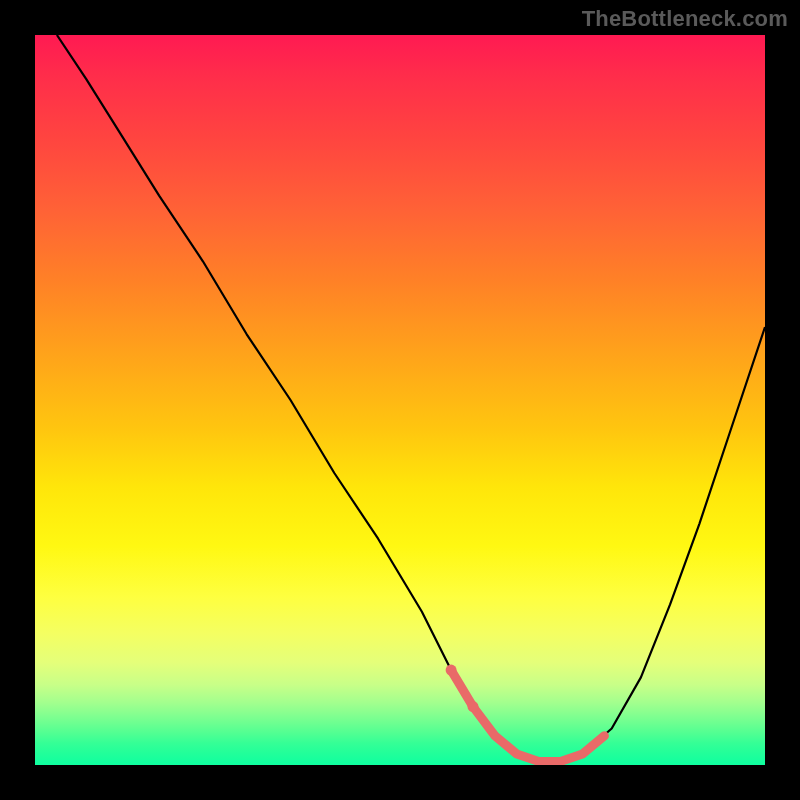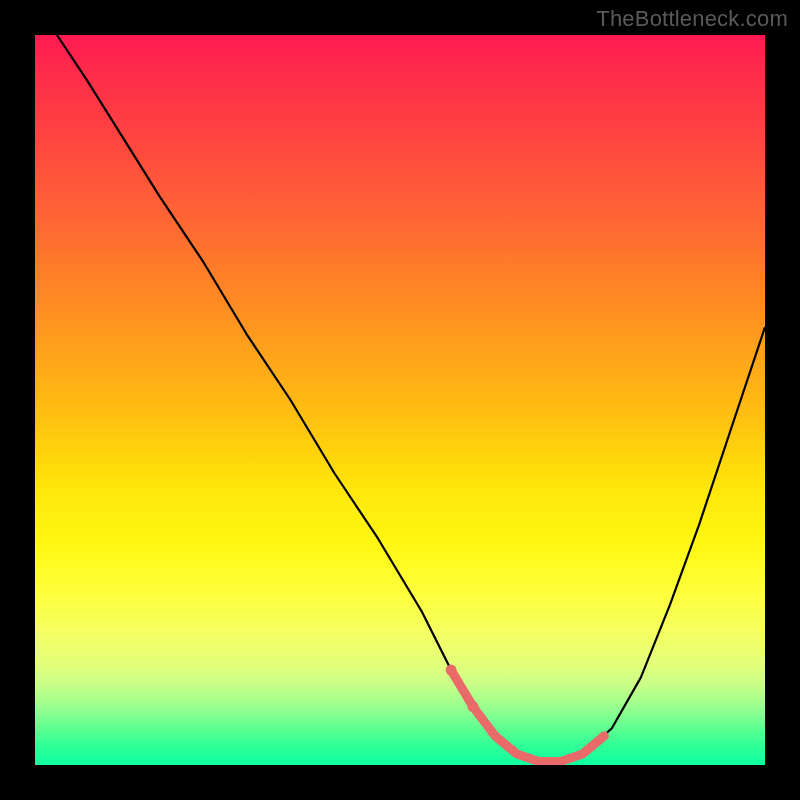--- a/index.html
+++ b/index.html
@@ -10,21 +10,21 @@
     position: relative;
     overflow: hidden;
     font-family: Arial, sans-serif;
   }
   .watermark {
     position: absolute;
     top: 6px;
     right: 12px;
     color: #5a5a5a;
     font-size: 22px;
-    font-weight: 400;
+    font-weight: 700;
     z-index: 10;
     letter-spacing: 0.2px;
   }
   .plot-area {
     position: absolute;
     left: 35px;
     top: 35px;
     width: 730px;
     height: 730px;
     overflow: hidden;

